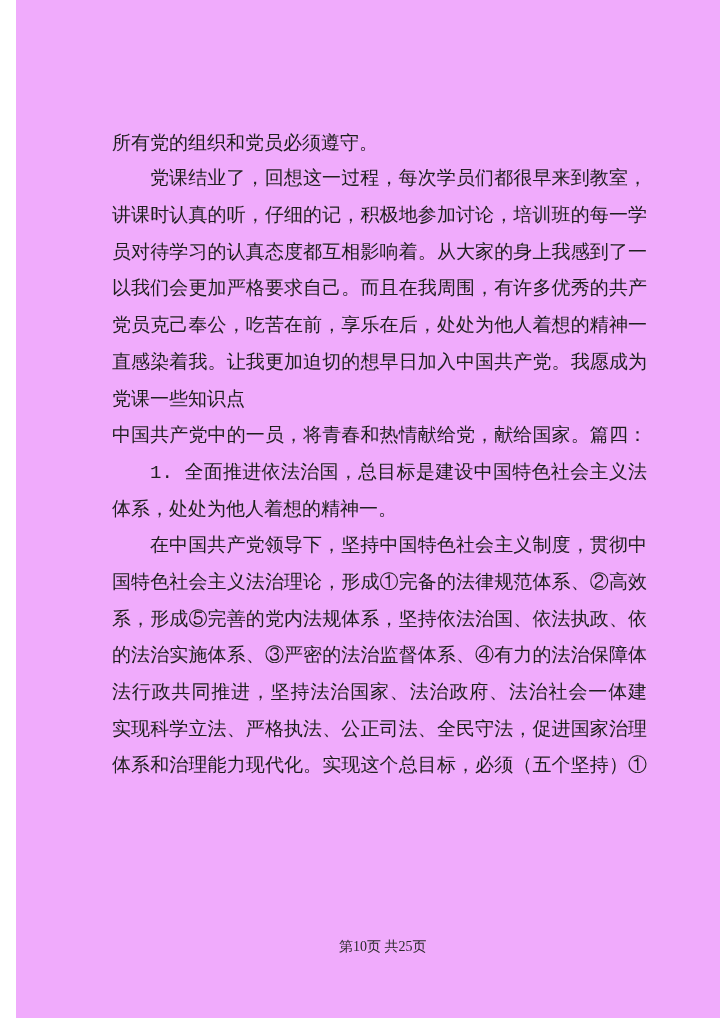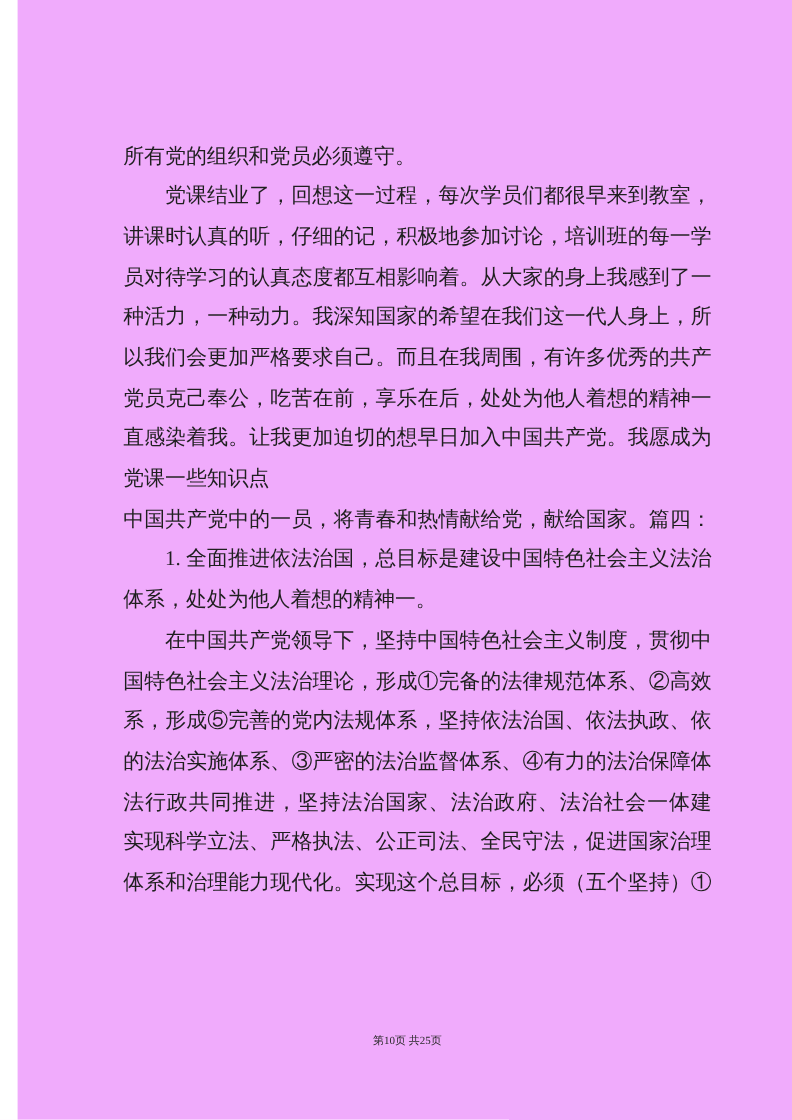--- a/index.html
+++ b/index.html
@@ -35,48 +35,48 @@
       font-size: 19px;
       white-space: nowrap;
       overflow: hidden;
       text-align: left;
     }
     .line.full {
       text-align: justify;
       text-align-last: justify;
       text-justify: inter-character;
       white-space: normal;
+      font-family: Liberation Mono, monospace;
     }
     .line.indent {
       text-indent: 2em;
     }
     .footer {
       position: absolute;
       left: 323px;
       top: 937px;
       height: 20px;
       line-height: 20px;
-      font-size: 10px;
+      font-size: 14px;
       color: #2a2a2a;
       white-space: nowrap;
     }
   </style>
 </head>
 <body>
 
 <div class="page">
 
   <div class="text-column">
 
     <div class="line">所有党的组织和党员必须遵守。</div>
 
     <div class="line full indent">党课结业了，回想这一过程，每次学员们都很早来到教室，</div>
     <div class="line full">讲课时认真的听，仔细的记，积极地参加讨论，培训班的每一学</div>
     <div class="line full">员对待学习的认真态度都互相影响着。从大家的身上我感到了一</div>
-    <div class="line full">种活力，一种动力。我深知国家的希望在我们这一代人身上，所</div>
     <div class="line full">以我们会更加严格要求自己。而且在我周围，有许多优秀的共产</div>
     <div class="line full">党员克己奉公，吃苦在前，享乐在后，处处为他人着想的精神一</div>
     <div class="line full">直感染着我。让我更加迫切的想早日加入中国共产党。我愿成为</div>
     <div class="line">党课一些知识点</div>
     <div class="line full">中国共产党中的一员，将青春和热情献给党，献给国家。篇四：</div>
 
 
     <div class="line full indent">1. 全面推进依法治国，总目标是建设中国特色社会主义法治</div>
     <div class="line">体系，处处为他人着想的精神一。</div>
 

